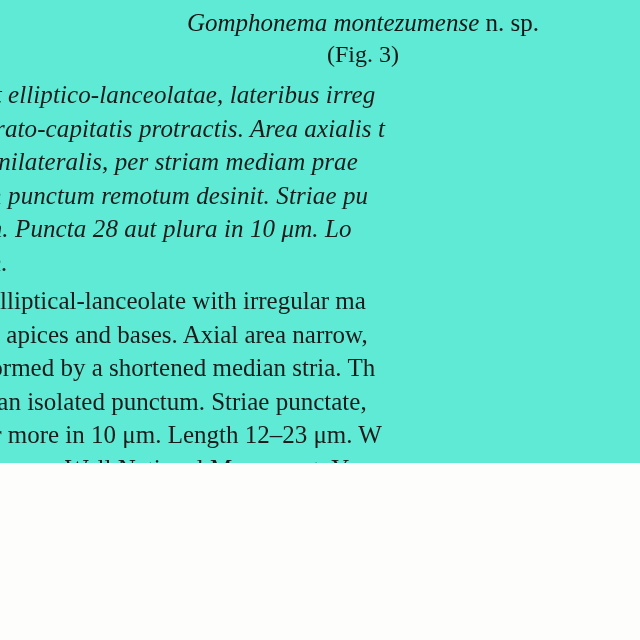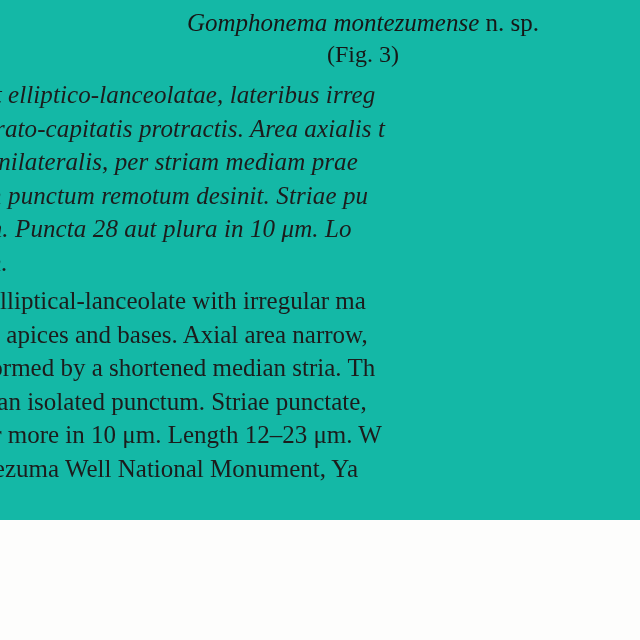--- a/index.html
+++ b/index.html
@@ -13,22 +13,22 @@
     overflow: hidden;
     font-family: "Liberation Serif", "DejaVu Serif", serif;
     color: #1a1a1a;
     -webkit-font-smoothing: antialiased;
   }
 
   
   .page {
     position: relative;
     width: 640px;
-    height: 520px;
-    background: #14b8a6;
+    height: 463px;
+    background: #5eead4;
     overflow: hidden;
   }
 
   
   .column {
     position: absolute;
     left: -86px;
     top: 0;
     width: 812px;
   }

